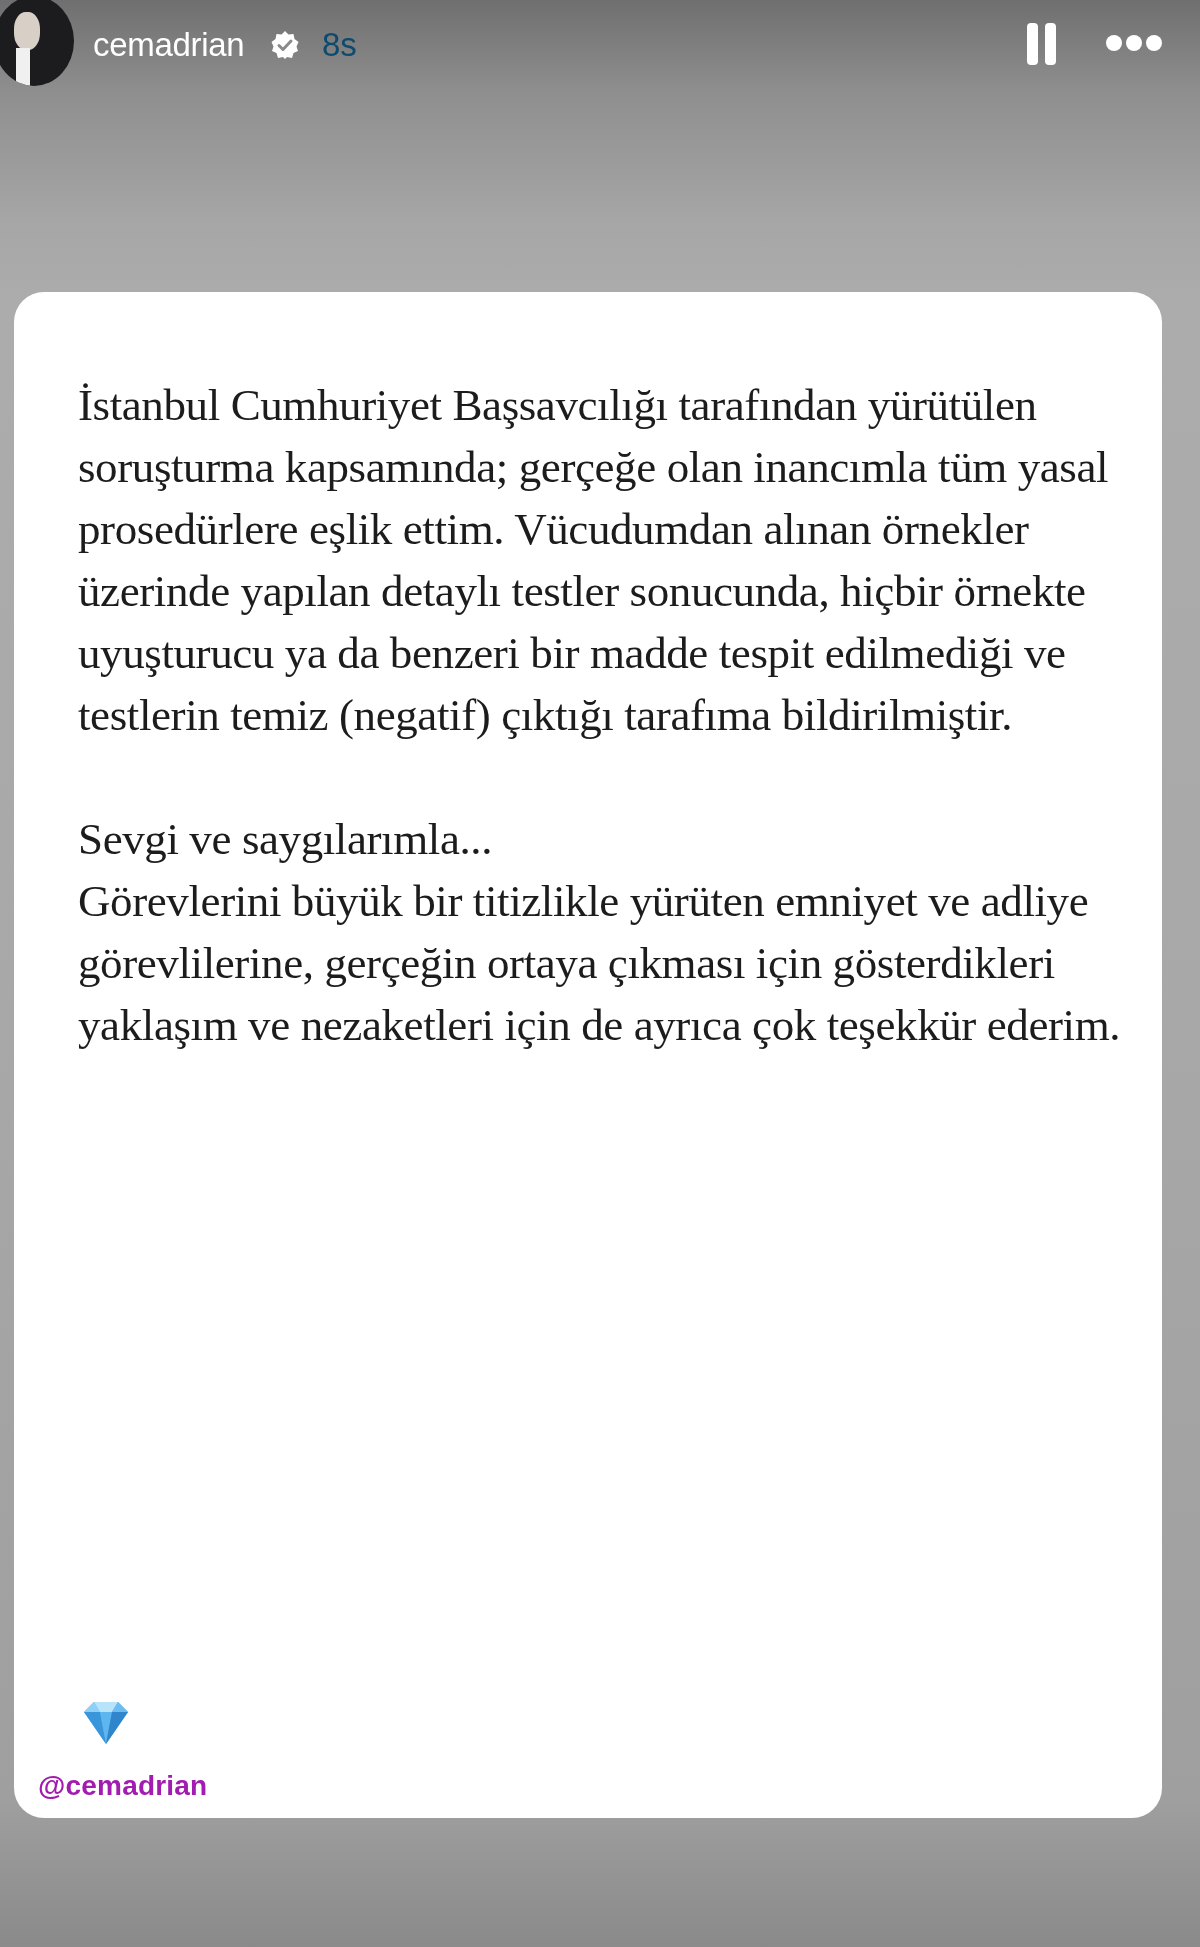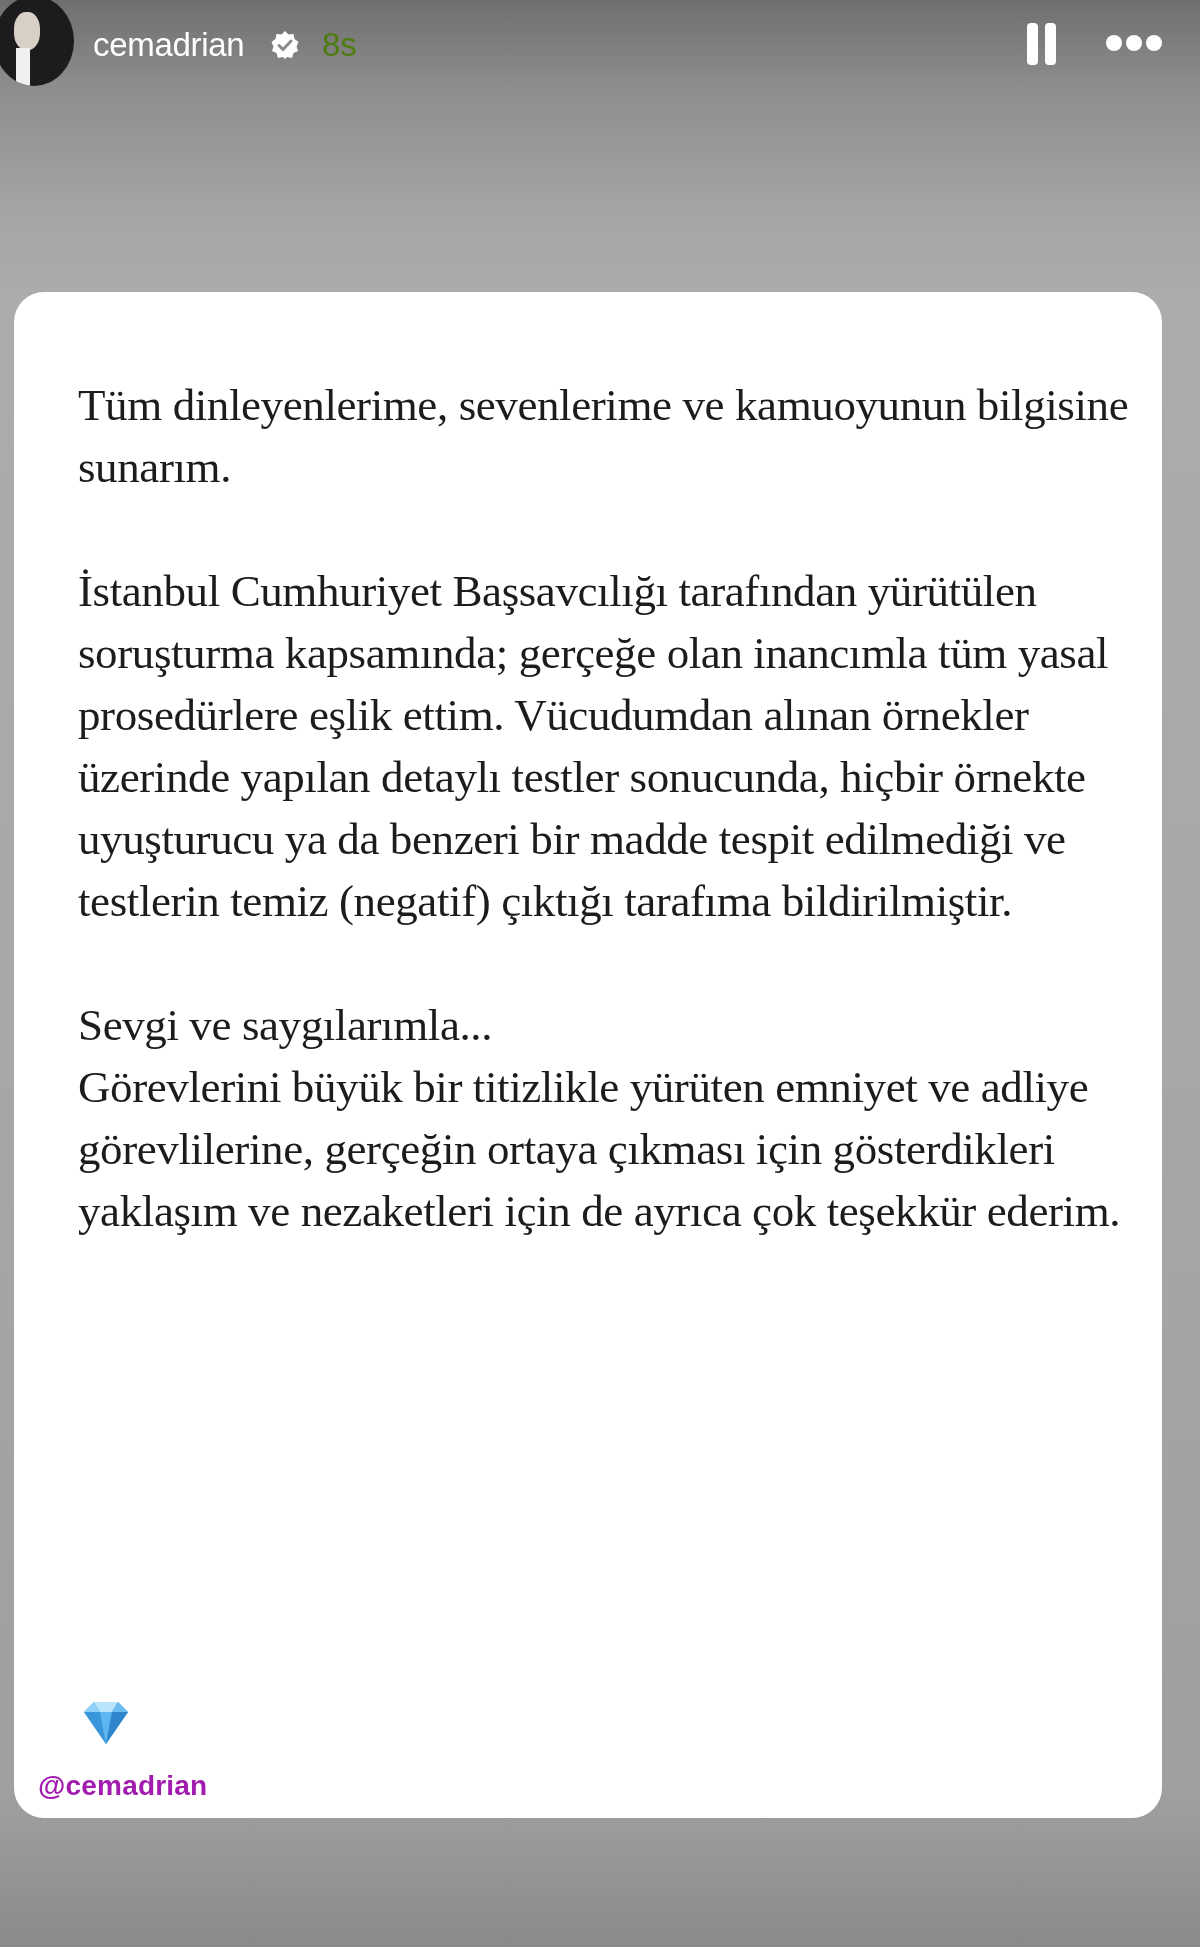--- a/index.html
+++ b/index.html
@@ -13,21 +13,21 @@
     position: absolute; left: -6px; top: -4px; width: 80px; height: 90px;
     border-radius: 50%; background: #1c1c1e; overflow: hidden;
   }
   .avatar .face { position: absolute; left: 20px; top: 16px; width: 26px; height: 38px; border-radius: 45%; background: #d8cfc6; }
   .avatar .shirt { position: absolute; left: 22px; top: 52px; width: 14px; height: 40px; background: #f0f0f0; }
   .username {
     position: absolute; left: 93px; top: 26px; font-size: 33px; color: #ffffff;
     letter-spacing: -0.3px;
   }
   .verified { position: absolute; left: 270px; top: 30px; width: 30px; height: 30px; }
-  .time { position: absolute; left: 322px; top: 26px; font-size: 33px; color: #4d7c0f; }
+  .time { position: absolute; left: 322px; top: 26px; font-size: 33px; color: #0c4a6e; }
   .pause { position: absolute; left: 1027px; top: 23px; width: 30px; height: 42px; }
   .pause span { position: absolute; top: 0; width: 11px; height: 42px; background: #fff; border-radius: 4px; }
   .more { position: absolute; left: 1106px; top: 33px; width: 60px; height: 24px; }
   .more span { position: absolute; top: 2px; width: 16px; height: 16px; background: #fff; border-radius: 50%; }
 
   .card {
     position: absolute; left: 14px; top: 292px; width: 1148px; height: 1526px;
     background: #ffffff; border-radius: 30px;
   }
   .card-text {
@@ -65,21 +65,20 @@
   </div>
   <div class="more">
     <span style="left:0"></span>
     <span style="left:20px"></span>
     <span style="left:40px"></span>
   </div>
 </div>
 
 <div class="card">
   <div class="card-text">
-    <p>Tüm dinleyenlerime, sevenlerime ve kamuoyunun bilgisine sunarım.</p>
     <p>İstanbul Cumhuriyet Başsavcılığı tarafından yürütülen soruşturma kapsamında; gerçeğe olan inancımla tüm yasal prosedürlere eşlik ettim. Vücudumdan alınan örnekler üzerinde yapılan detaylı testler sonucunda, hiçbir örnekte uyuşturucu ya da benzeri bir madde tespit edilmediği ve testlerin temiz (negatif) çıktığı tarafıma bildirilmiştir.</p>
     <p class="tight">Sevgi ve saygılarımla...</p>
     <p class="tight">Görevlerini büyük bir titizlikle yürüten emniyet ve adliye görevlilerine, gerçeğin ortaya çıkması için gösterdikleri yaklaşım ve nezaketleri için de ayrıca çok teşekkür ederim.</p>
   </div>
   <svg class="diamond" viewBox="0 0 56 50">
     <polygon points="6,14 16,4 40,4 50,14 28,46" fill="#4aa8e8"></polygon>
     <polygon points="6,14 16,4 22,14" fill="#8fd0f7"></polygon>
     <polygon points="22,14 16,4 40,4 34,14" fill="#b8e4fb"></polygon>
     <polygon points="34,14 40,4 50,14" fill="#6cbcf0"></polygon>
     <polygon points="6,14 22,14 28,46" fill="#3a96db"></polygon>

